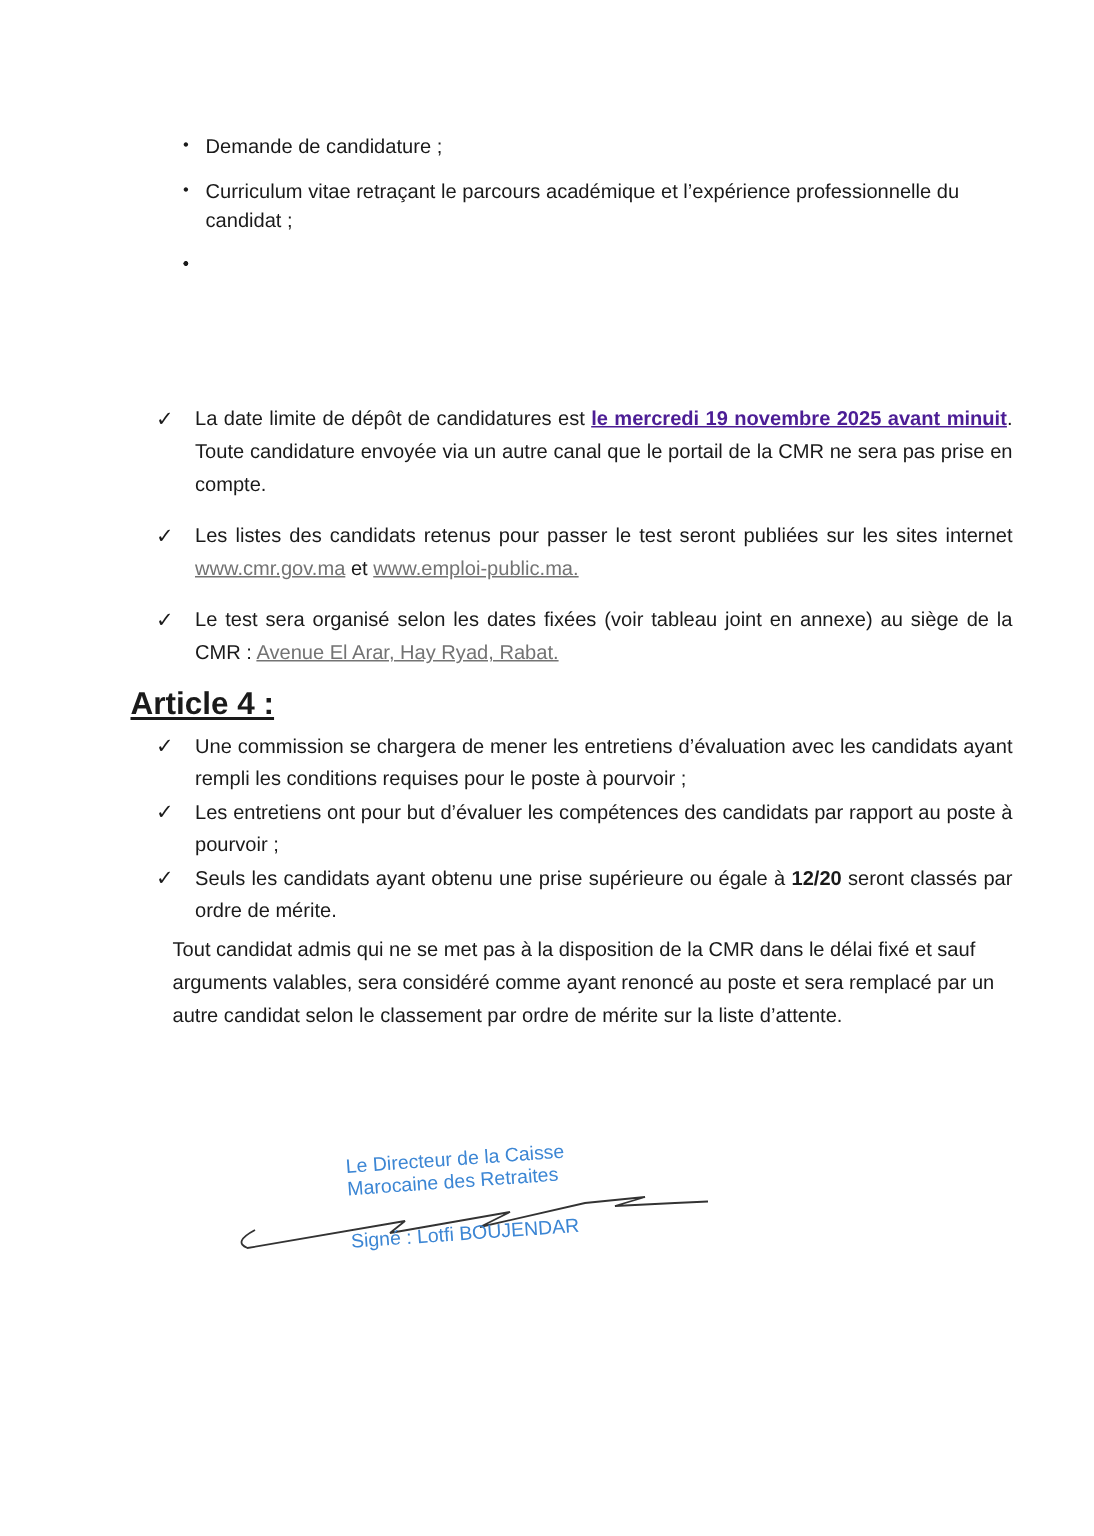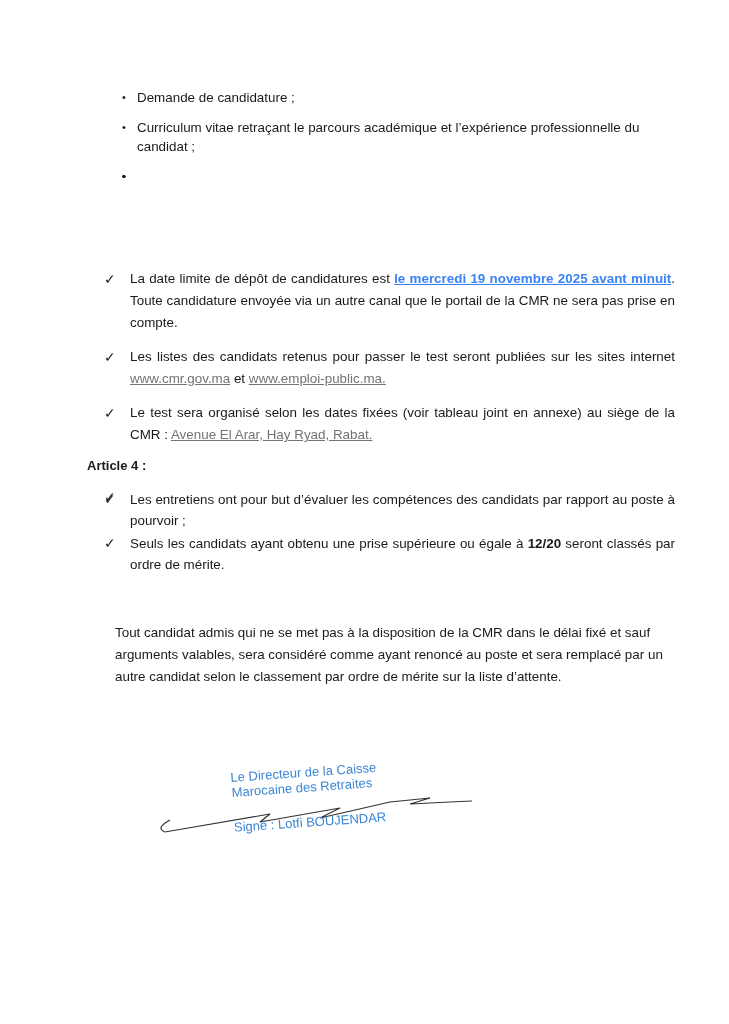--- a/index.html
+++ b/index.html
@@ -7,24 +7,24 @@
            font-family: "Liberation Sans", sans-serif; color: #1a1a1a; font-size: 13.4px; }
     .page { position: absolute; left: 0; top: 0; width: 729px; height: 1024px; }
     .bullets { position: absolute; left: 110px; top: 88px; width: 565px; margin: 0; padding: 0; list-style: none; }
     .bullets li { position: relative; padding-left: 27px; line-height: 19px; margin-bottom: 11px; }
     .bullets li.tight { margin-bottom: 4px; }
     .bullets li .dot { position: absolute; left: 12px; top: 0; font-size: 11px; }
     .checks { position: absolute; left: 100px; width: 575px; margin: 0; padding: 0; list-style: none; }
     .checks li { position: relative; padding-left: 30px; line-height: 22px; margin-bottom: 12px; text-align: justify; }
     .checks li .chk { position: absolute; left: 4px; top: 0; font-size: 14px; }
     .checks.art4 li { line-height: 21px; margin-bottom: 2px; }
-    .red { color: #3b82f6; text-decoration: underline; font-weight: bold; }
+    .red { color: #4c1d95; text-decoration: underline; font-weight: bold; }
     .link { color: #737373; text-decoration: underline; }
     b { font-weight: bold; }
-    .article-title { position: absolute; left: 87px; top: 458px; font-weight: bold; font-size: 13px; margin: 0; }
+    .article-title { position: absolute; left: 87px; top: 458px; font-weight: bold; font-size: 21px; text-decoration: underline; margin: 0; }
     .para { position: absolute; left: 115px; top: 622px; width: 575px; line-height: 22px; margin: 0; }
     .sig { position: absolute; left: 230px; top: 770px; color: #3c86d4; font-size: 13px; line-height: 15px; transform: rotate(-4deg); transform-origin: left top; }
     .sig .signed { margin-top: 20px; display: block; }
     .scribble { position: absolute; left: 150px; top: 790px; }
   </style>
 </head>
 <body>
 
 <div class="page">
 
@@ -50,20 +50,21 @@
       <span class="chk">✓</span>
       <span>Le test sera organisé selon les dates fixées (voir tableau joint en annexe) au siège de la CMR : </span><a class="link">Avenue El Arar, Hay Ryad, Rabat.</a>
     </li>
   </ul>
 
   <h3 class="article-title">Article 4 :</h3>
 
   <ul class="checks art4" style="top: 487px;">
     <li>
       <span class="chk">✓</span>
+      <span>Une commission se chargera de mener les entretiens d’évaluation avec les candidats ayant rempli les conditions requises pour le poste à pourvoir ;</span>
     </li>
     <li>
       <span class="chk">✓</span>
       <span>Les entretiens ont pour but d’évaluer les compétences des candidats par rapport au poste à pourvoir ;</span>
     </li>
     <li>
       <span class="chk">✓</span>
       <span>Seuls les candidats ayant obtenu une prise supérieure ou égale à </span><b>12/20</b><span> seront classés par ordre de mérite.</span>
     </li>
   </ul>

